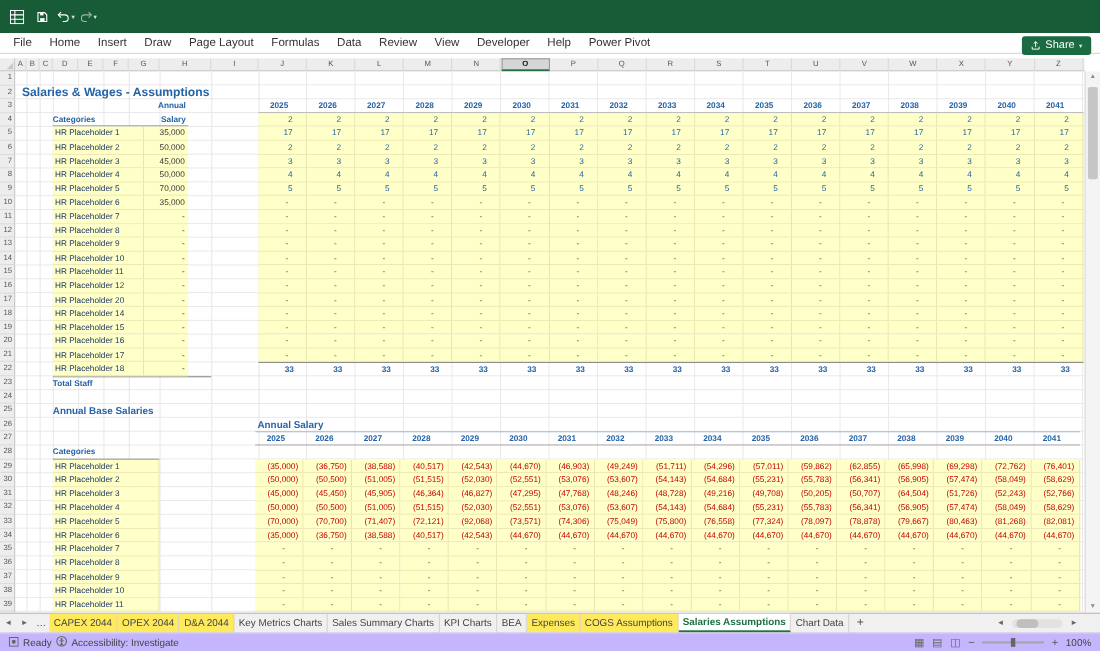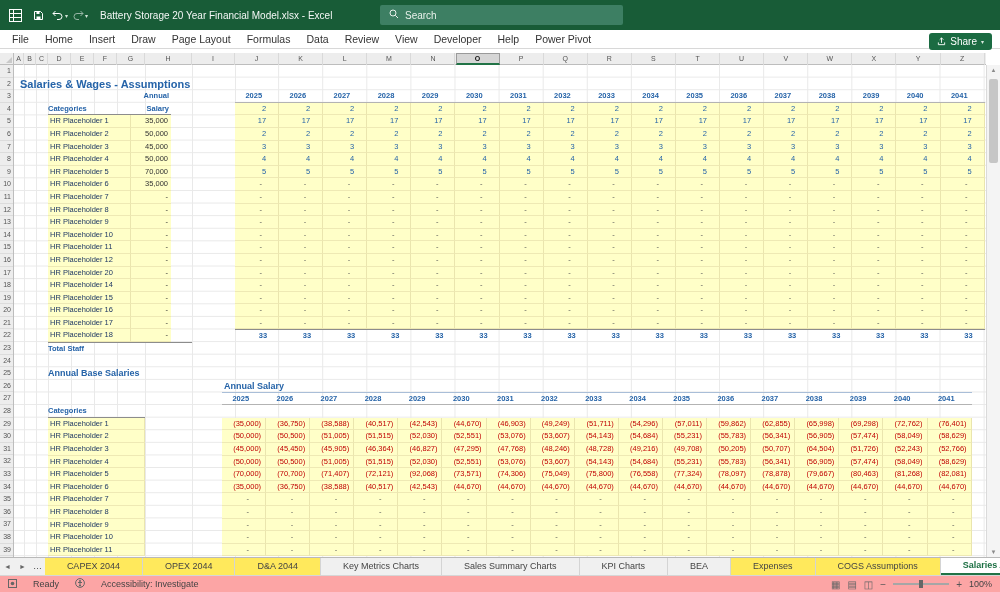--- a/index.html
+++ b/index.html
@@ -47,21 +47,21 @@
   .lh{display:flex;height:12.6px;line-height:12.6px}
   .lh .c1{width:97px;font-weight:bold;color:#2563A8;font-size:7.5px}
   .lh .c2{width:47px;text-align:right;font-weight:bold;color:#2563A8;font-size:7.5px;padding-right:2px}
   .lh.u{border-bottom:1px solid #8C8C8C}
   .lrow{display:flex;height:12.6px}
   .lname{width:97px;height:12.6px;line-height:11.6px;background:#FFFFC8;border-right:1px solid #EAE5AE;border-bottom:1px solid #EEE9B4;font-size:7.5px;color:#1F3864;padding-left:2px;white-space:nowrap;overflow:hidden}
   .lval{width:47px;height:12.6px;line-height:11.6px;background:#FFFFC8;border-bottom:1px solid #EEE9B4;text-align:right;padding-right:3px;font-size:7.5px;color:#333}
   .ltotal{height:12.6px;line-height:12.6px;border-top:1px solid #8C8C8C;font-weight:bold;color:#2563A8;font-size:7.5px;width:144px}
 
   #emp-table{position:absolute;left:221px;top:25.2px;width:750px;z-index:2}
-  #sal-table{position:absolute;left:208px;top:315px;width:750px;z-index:2}
+  #sal-table{position:absolute;left:218px;top:315px;width:750px;z-index:2}
   .rtitle{height:12.6px;line-height:12.6px;font-size:9px;font-weight:bold;color:#2563A8;border-bottom:1px solid #A9BED8;padding-left:2px}
   .yearrow{display:flex;height:12.6px;border-bottom:1px solid #B3B3B3}
   .ycell{width:44.1px;height:12.6px;line-height:11.6px;text-align:right;padding-right:17px;font-weight:bold;color:#2563A8;font-size:7.5px}
   .erow{display:flex;height:12.6px}
   .ecell{width:44.1px;height:12.6px;line-height:11.6px;text-align:right;padding-right:12px;font-size:7.5px;color:#2563A8;background:#FFFFC8;border-right:1px solid #EAE5AE;border-bottom:1px solid #EEE9B4}
   .ecell.dash{color:#555;padding-right:16px}
   .scell{width:44.1px;height:12.6px;line-height:11.6px;text-align:right;padding-right:4px;font-size:7.5px;background:#FFFFC8;border-right:1px solid #EAE5AE;border-bottom:1px solid #EEE9B4}
   .scell.neg{color:#C00000}
   .scell.dash{color:#555;padding-right:16px}
   .totrow{display:flex;height:12.6px;border-top:1px solid #8C8C8C}
@@ -75,30 +75,30 @@
 
   
   .vscroll{position:absolute;top:65px;left:986px;width:14px;height:492px;background:#F4F4F4;border-left:1px solid #DADADA}
   .sarrow{position:absolute;left:0;width:100%;text-align:center;font-size:6px;color:#8A8A8A}
   .vthumb{position:absolute;top:14px;left:2px;width:9px;height:84px;background:#C6C6C6;border-radius:2px}
 
   
   .tabsbar{position:absolute;top:557px;left:0;width:1000px;height:18px;background:#F0F0F0;border-top:1px solid #B9B9B9;display:flex;align-items:stretch}
   .tnav{line-height:17px;font-size:7px;color:#666;padding:0 4px}
   .tmore{line-height:17px;font-size:9px;color:#444;padding:0 3px}
-  .stab{font-size:9px;line-height:17px;padding:0 22px;color:#444;border-right:1px solid #D4D4D4;white-space:nowrap}
+  .stab{font-size:9px;line-height:17px;padding:0 4px;color:#444;border-right:1px solid #D4D4D4;white-space:nowrap}
   .stab.yel{background:#FFE95C}
   .stab.act{background:#fff;color:#1D7044;font-weight:bold;border-bottom:2px solid #217346;line-height:15px}
   .addsheet{line-height:17px;font-size:11px;color:#555;padding:0 7px}
   .hscroll{margin-left:auto;display:flex;align-items:center;gap:3px;padding-right:16px}
   .htrack{width:46px;height:8px;background:#E2E2E2;border-radius:4px;position:relative}
   .hthumb{position:absolute;left:4px;top:0;width:20px;height:8px;background:#BFBFBF;border-radius:4px}
 
   
-  .statusbar{position:absolute;top:575px;left:0;width:1000px;height:17px;background:#fca5a5;border-top:1px solid #D6D6D6;display:flex;align-items:center;padding:0 8px;font-size:9px;color:#444;gap:16px}
+  .statusbar{position:absolute;top:575px;left:0;width:1000px;height:17px;background:#c4b5fd;border-top:1px solid #D6D6D6;display:flex;align-items:center;padding:0 8px;font-size:9px;color:#444;gap:4px}
   .sb-right{margin-left:auto;display:flex;align-items:center;gap:7px}
   .viewicon{font-size:10px;color:#666}
   .zoomtrack{width:56px;height:2px;background:#A6A6A6;position:relative}
   .zoomthumb{position:absolute;left:26px;top:-3px;width:4px;height:8px;background:#666}
   .zbtn{font-size:10px;color:#555}
 </style>
 </head>
 <body>
 
 <div class="screen">
@@ -126,30 +126,20 @@
         </svg>
     </span>
       <span class="qcaret">▾</span>
     <span class="qbtn dim">
       <svg width="12" height="10" viewBox="0 0 12 10">
           <path d="M8.5 1 11 3.5 8.5 6" fill="none" stroke="#fff"></path>
           <path d="M11 3.5H5a3 3 0 0 0 0 6h2" fill="none" stroke="#fff"></path>
         </svg>
     </span>
     <span class="qcaret">▾</span>
-    <span class="wintitle">Battery Storage 20 Year Financial Model.xlsx - Excel</span>
-    <div class="searchbox">
-      <span>
-        <svg width="10" height="10" viewBox="0 0 10 10">
-            <circle cx="4" cy="4" r="3" fill="none" stroke="#E8F1EB"></circle>
-            <line x1="6.3" y1="6.3" x2="9" y2="9" stroke="#E8F1EB"></line>
-          </svg>
-      </span>
-      <span>Search</span>
-    </div>
   </div>
 
   <div class="ribbonrow">
     <div id="ribbon-tabs" style="display:flex">
         <div class="rtab">File</div>
         <div class="rtab">Home</div>
         <div class="rtab">Insert</div>
         <div class="rtab">Draw</div>
         <div class="rtab">Page Layout</div>
         <div class="rtab">Formulas</div>

